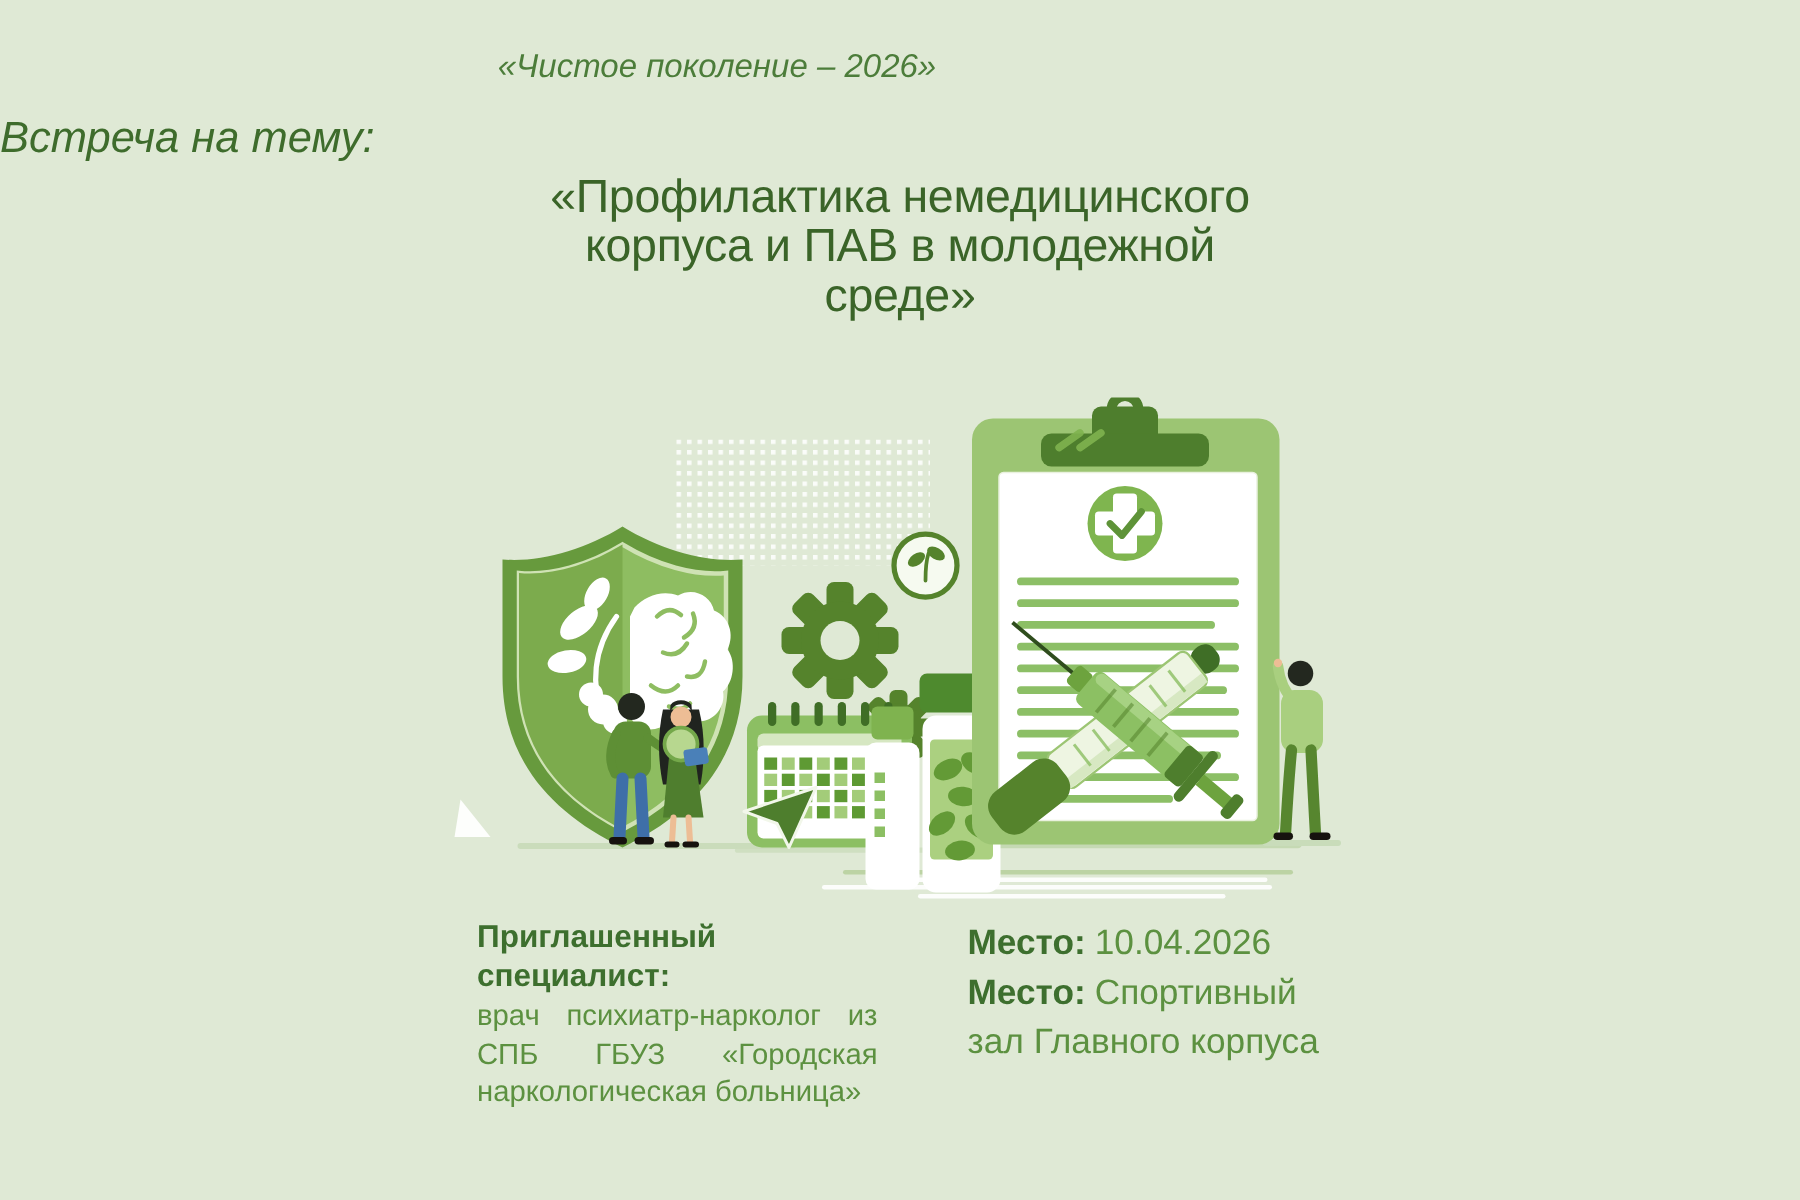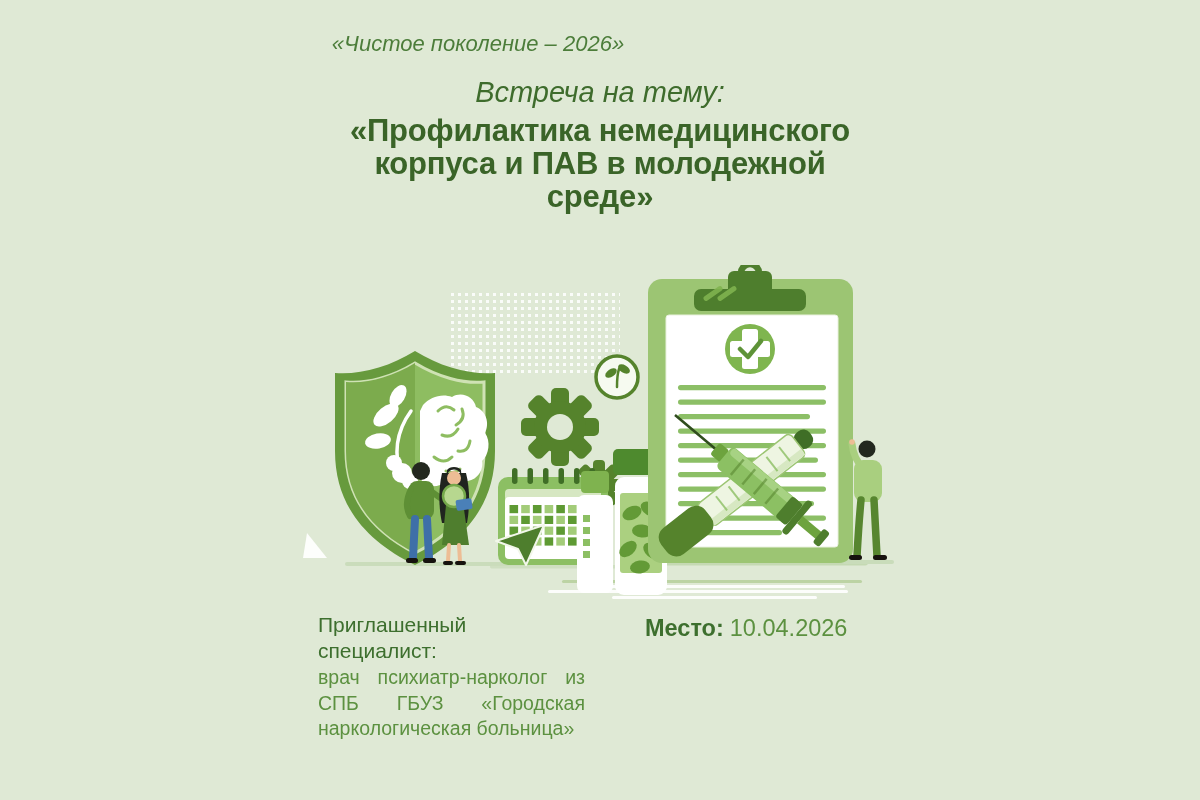--- a/index.html
+++ b/index.html
@@ -6,31 +6,31 @@
   body{
     width:1200px;height:800px;position:relative;overflow:hidden;
     background:#dfe9d5;
     font-family:"Liberation Sans", sans-serif;
   }
   .kicker{
     position:absolute;top:31px;left:0;width:956px;text-align:center;
     font-size:22px;font-style:italic;font-weight:500;color:#4c7d3a;
   }
   .subtitle{
-    position:absolute;top:76px;left:0;width:1200px;text-align:center;
+    position:absolute;top:76px;left:0;width:1200px;
     font-size:29px;font-style:italic;font-weight:400;color:#3e6c2c;
   }
   .title{
     position:absolute;top:114px;left:0;width:1200px;text-align:center;
-    font-size:31px;line-height:33px;font-weight:700;color:#3a6428;letter-spacing:-0.2px;
+    font-size:31px;line-height:33px;font-weight:400;color:#3a6428;letter-spacing:-0.2px;
   }
   .illu{position:absolute;left:290px;top:265px;width:620px;height:340px;}
   .specialist{position:absolute;left:318px;top:612px;width:267px;}
   .specialist .heading{
-    font-size:21px;line-height:26px;font-weight:400;color:#3d6f2e;width:200px;
+    font-size:21px;line-height:26px;font-weight:700;color:#3d6f2e;width:200px;
   }
   .specialist .desc{
     margin-top:1px;font-size:19.5px;line-height:25.5px;color:#5c9140;
     text-align:justify;
   }
   .event{position:absolute;left:645px;top:612px;width:245px;}
   .event .row{font-size:23.5px;line-height:33px;color:#5c9140;}
   .event .lbl{font-weight:700;color:#3d6f2e;margin-right:6px;}
 </style>
 </head>
@@ -312,13 +312,16 @@
 
 <div class="specialist">
   <div class="heading">Приглашенный специалист:</div>
   <div class="desc">врач психиатр-нарколог из СПБ ГБУЗ «Городская наркологическая больница»</div>
 </div>
 
 <div class="event">
   <div class="row">
     <span class="lbl">Место:</span><span>10.04.2026</span>
   </div>
+  <div class="row">
+    <span class="lbl">Место:</span><span>Спортивный зал Главного корпуса</span>
+  </div>
 </div>
 
 </body></html>

